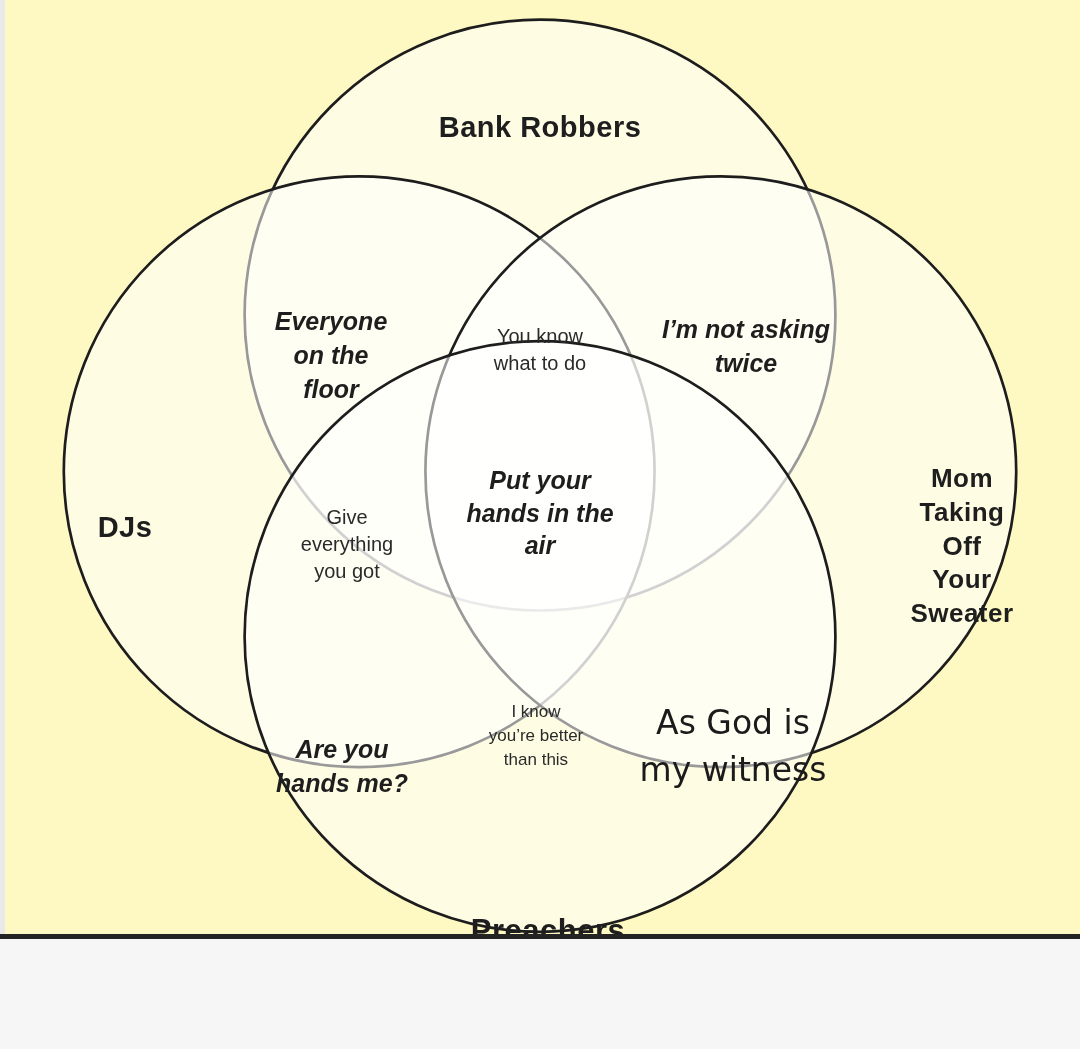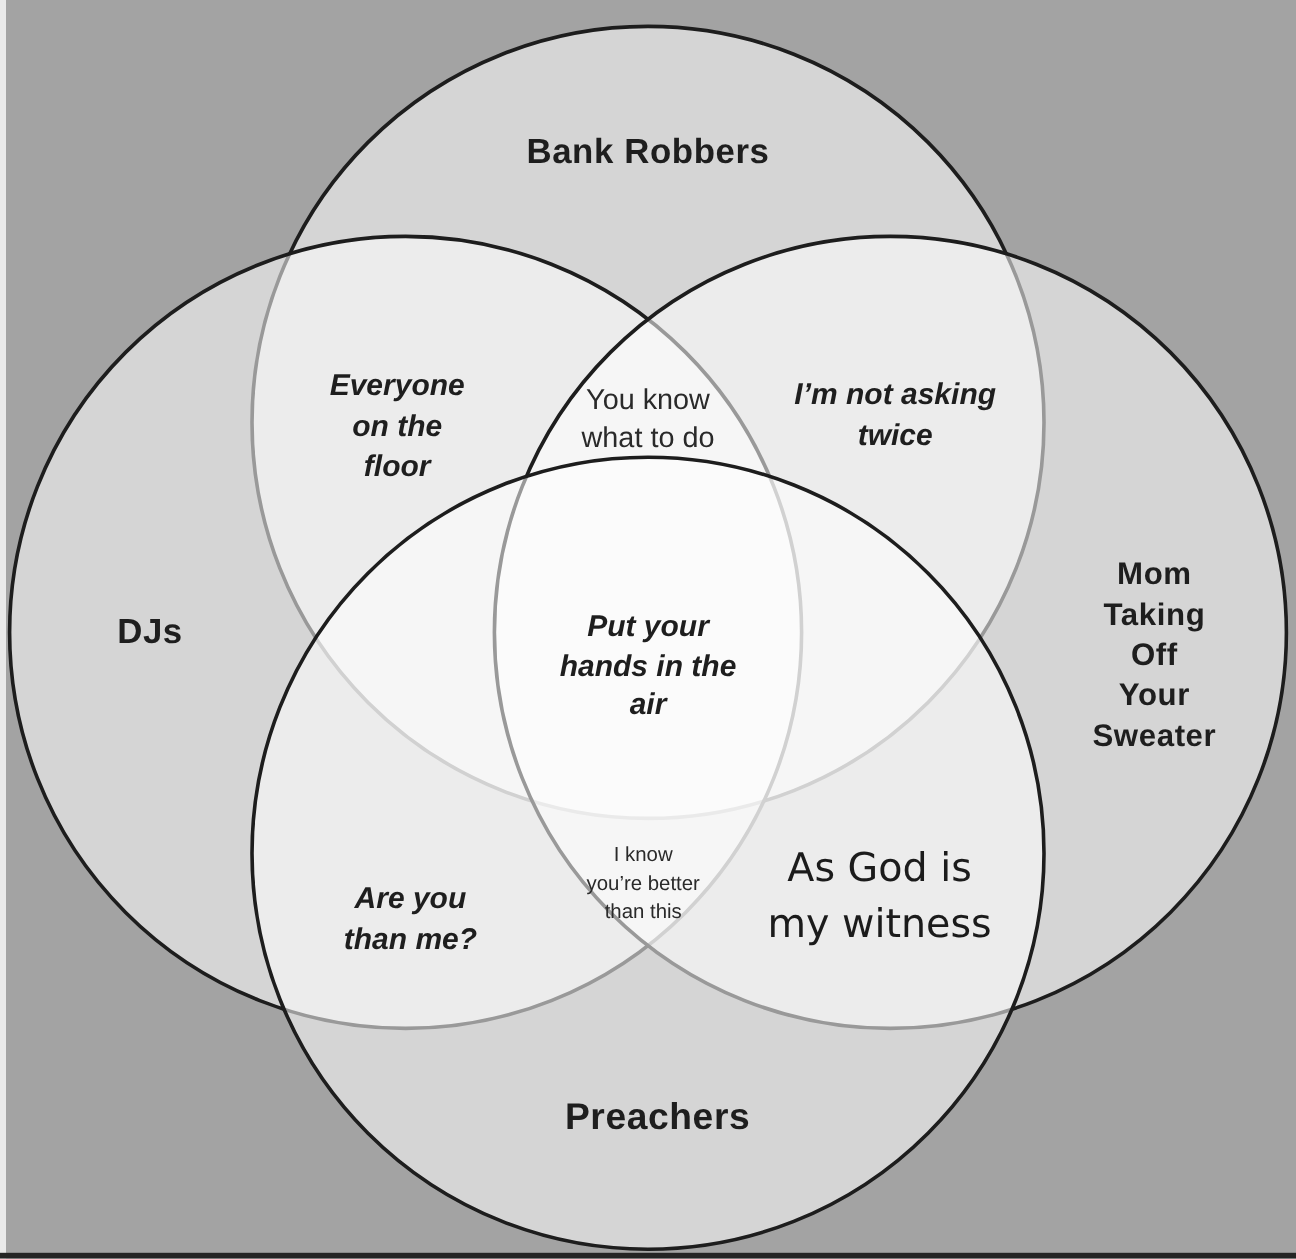--- a/index.html
+++ b/index.html
@@ -4,22 +4,22 @@
 <style>
   html, body {
     margin: 0;
     padding: 0;
     background: #f6f6f6;
     font-family: "Liberation Sans", sans-serif;
   }
   .canvas {
     position: relative;
     width: 1080px;
-    height: 1049px;
-    background: #a3a3a3;
+    height: 939px;
+    background: #fef9c3;
     overflow: hidden;
   }
   .venn-svg {
     position: absolute;
     top: 0; left: 0;
     width: 100%; height: 100%;
   }
   .venn-svg circle {
     fill: rgba(255,255,255,0.55);
     stroke: #1d1d1d;
@@ -41,21 +41,21 @@
   .label-set.mom { font-size: 26px; line-height: 1.3; }
   .label-set.preachers { font-size: 31px; }
   .label-pair {
     font-weight: bold;
     font-style: italic;
     font-size: 25px;
     line-height: 1.36;
     margin-top: 21px;
   }
   .label-triple {
-    font-size: 24px;
+    font-size: 20px;
     line-height: 1.35;
     color: #2a2a2a;
   }
   .label-triple.small { font-size: 17px; line-height: 1.4; }
   .label-center {
     font-weight: bold;
     font-style: italic;
     font-size: 25px;
     line-height: 1.3;
   }
@@ -104,28 +104,31 @@
   <div class="lbl label-pair" style="left:331px; top:334px;">Everyone
 on the
 floor</div>
 
   <div class="lbl label-triple" style="left:540px; top:350px;">You know
 what to do</div>
 
   <div class="lbl label-pair" style="left:746px; top:325px;">I’m not asking
 twice</div>
 
+  <div class="lbl label-triple" style="left:347px; top:544px;">Give
+everything
+you got</div>
 
-  <div class="lbl label-center" style="left:540px; top:555px;text-align:center;">Put your
+  <div class="lbl label-center" style="left:540px; top:513px;text-align:center;">Put your
 hands in the
 air</div>
 
 
   <div class="lbl label-pair" style="left:342px; top:745px;">Are you
-than me?</div>
+hands me?</div>
 
   <div class="lbl label-triple small" style="left:536px; top:736px;">I know
 you’re better
 than this</div>
 
   <div class="lbl label-asgod" style="left:733px; top:747px;">As God is
 my witness</div>
 
   <div class="edge-left"></div>
   <div class="edge-bottom"></div>

